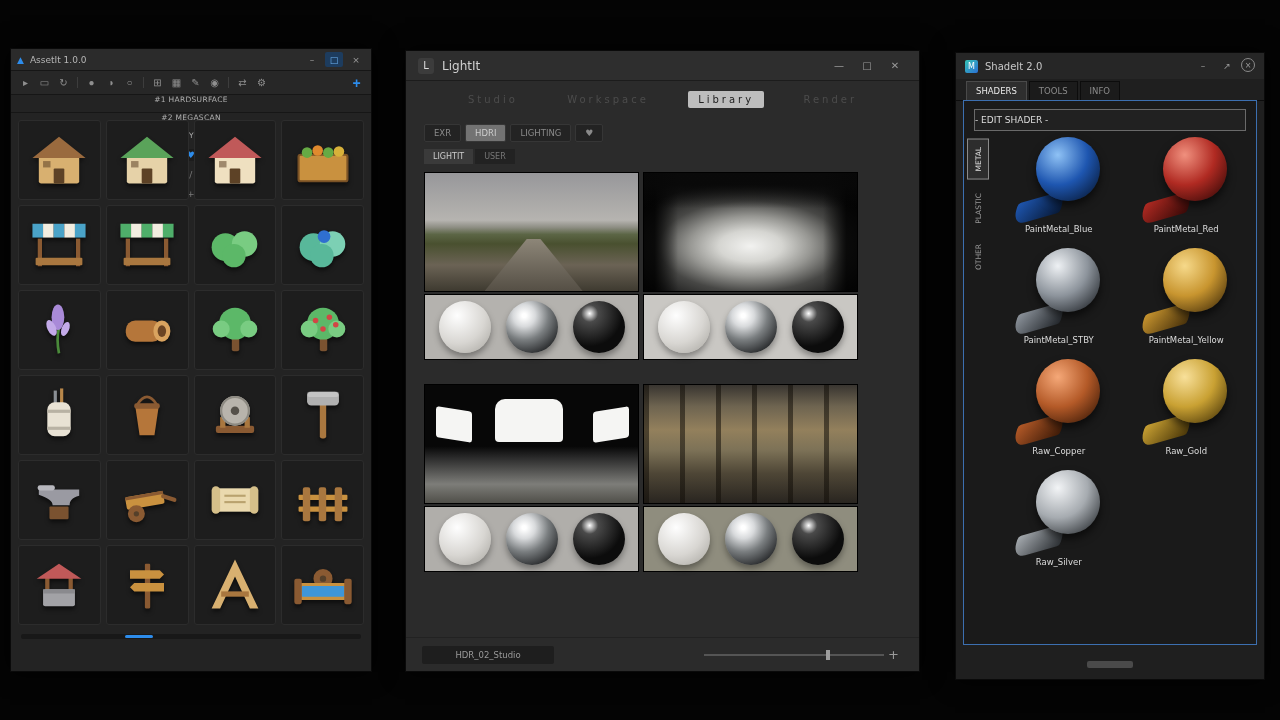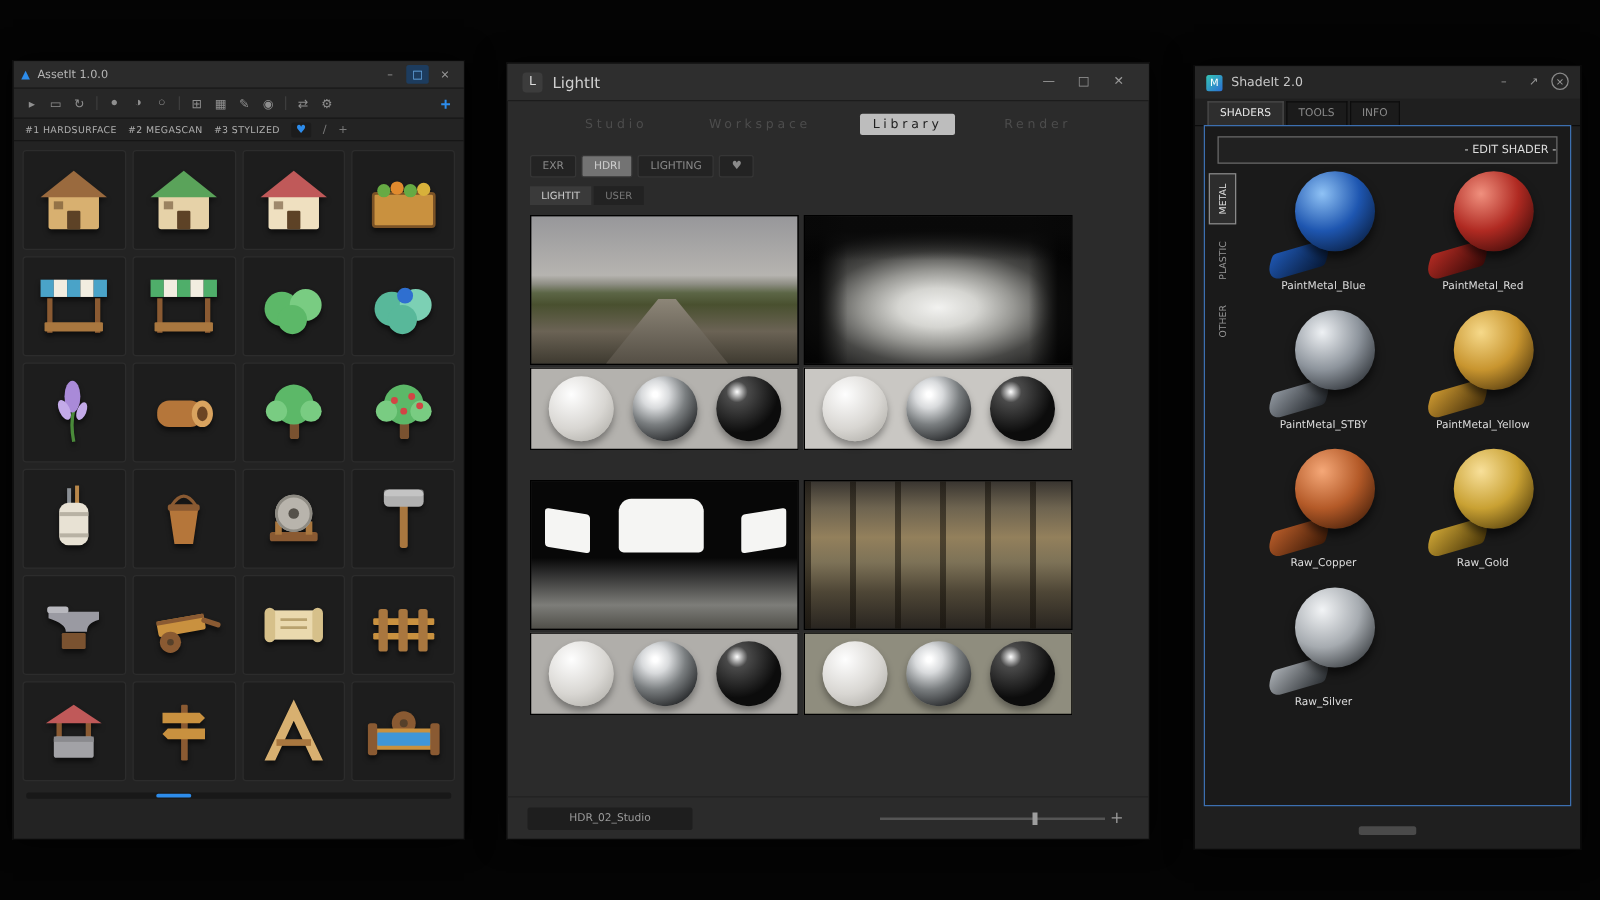--- a/index.html
+++ b/index.html
@@ -18,21 +18,21 @@
   .winbtn{width:18px;height:15px;display:flex;align-items:center;justify-content:center;
     color:#9a9a9a;font-size:9px;}
   .maxblue{color:#6db3f2;background:#1d3c5e;border-radius:2px;}
   .ai-toolbar{height:24px;display:flex;align-items:center;gap:4px;padding:0 7px;
     background:#272727;border-bottom:1px solid #161616;}
   .tool{background:none;border:none;color:#8f8f8f;font-size:10px;width:15px;height:16px;
     display:flex;align-items:center;justify-content:center;padding:0;}
   .tool.accent{color:#2d8ceb;font-size:14px;font-weight:bold;margin-left:auto;}
   .tooldiv{width:1px;height:11px;background:#3d3d3d;margin:0 2px;}
   .ai-tags{height:18px;display:flex;align-items:center;gap:9px;padding:0 9px;
-    border-bottom:1px solid #161616;font-size:7.5px;color:#b0b0b0;letter-spacing:.3px;}
+    border-bottom:1px solid #161616;font-size:7.5px;color:#b0b0b0;letter-spacing:.3px;flex-direction:column;}
   .tagheart{color:#2d8ceb;font-size:9px;background:#1c1c1c;border-radius:2px;padding:0 4px;line-height:12px;}
   .tagbtn{color:#7a7a7a;font-size:9px;}
   .ai-grid{display:grid;grid-template-columns:repeat(4,1fr);grid-auto-rows:80px;gap:5px;
     padding:7px;height:519px;overflow:hidden;}
   .asset{background:#1d1d1d;border:1px solid #2c2c2c;border-radius:3px;
     display:flex;align-items:center;justify-content:center;}
   .asset svg{width:68px;height:68px;filter:drop-shadow(0 3px 2px rgba(0,0,0,.55));}
   .ai-scroll{height:5px;margin:2px 10px 0;position:relative;background:#181818;border-radius:2px;}
   .ai-thumb{position:absolute;top:1px;left:104px;width:28px;height:3px;background:#2d8ceb;border-radius:2px;}
   .ai-status{height:16px;margin:4px 5px 0;border:1px solid #333;background:#1e1e1e;
@@ -101,21 +101,21 @@
   .sh-winbtn{width:20px;height:16px;display:flex;align-items:center;justify-content:center;
     color:#9a9a9a;font-size:9px;}
   .sh-close{width:14px;height:14px;border:1px solid #8a8a8a;border-radius:50%;font-size:8px;}
   .sh-tabs{display:flex;gap:2px;padding:2px 10px 0;border-bottom:1px solid #0c0c0c;}
   .sh-tab{font-size:8.5px;color:#8a8a8a;background:#1b1b1b;border:1px solid #0c0c0c;
     border-bottom:none;padding:4px 9px;}
   .sh-tab.active{background:#2e2e2e;color:#e8e8e8;border-color:#4a4a4a;}
   .sh-content{position:absolute;left:7px;right:7px;top:47px;bottom:34px;
     border:1px solid #3c6fb0;background:#1a1a1a;overflow:hidden;}
   .sh-edit{margin:8px 10px 4px;border:1px solid #6a6a6a;color:#ddd;font-size:9px;
-    text-align:right;padding:5px 0;background:#212121;}
+    text-align:left;padding:5px 0;background:#212121;}
   .sh-body{display:flex;height:calc(100% - 40px);}
   .sh-cats{width:22px;display:flex;flex-direction:column;gap:5px;padding-top:4px;margin-left:3px;}
   .sh-cat{writing-mode:vertical-rl;transform:rotate(180deg);font-size:7.5px;color:#999;
     padding:7px 3px;border:1px solid transparent;display:flex;align-items:center;}
   .sh-cat.active{border-color:#8a8a8a;background:#2d2d2d;color:#e0e0e0;}
   .sh-grid{flex:1;display:grid;grid-template-columns:1fr 1fr;row-gap:14px;padding:2px 6px;
     align-content:start;}
   .shader{display:flex;flex-direction:column;align-items:center;}
   .ballwrap{position:relative;width:94px;height:84px;}
   .swoosh{position:absolute;left:2px;bottom:3px;width:50px;height:20px;

